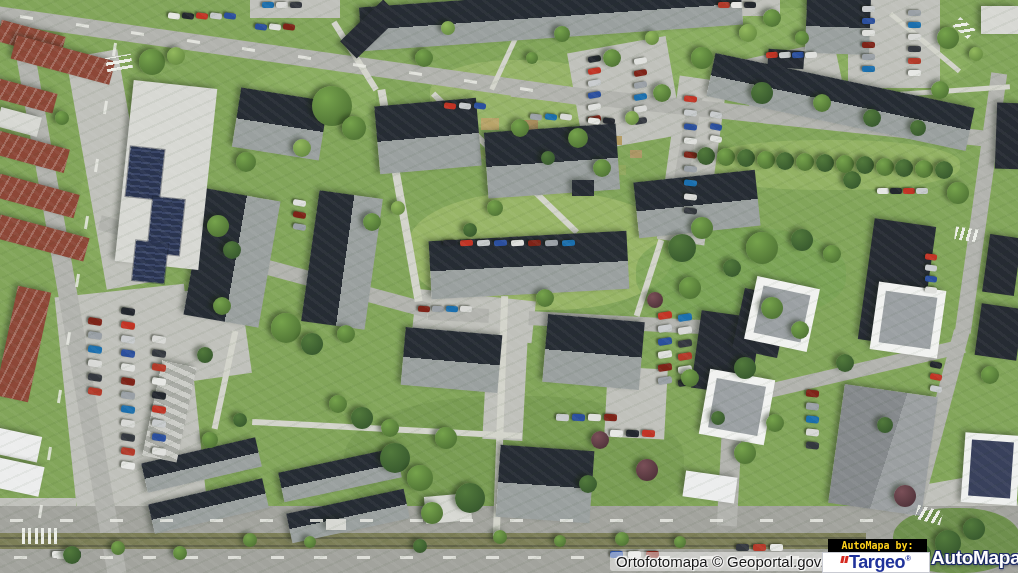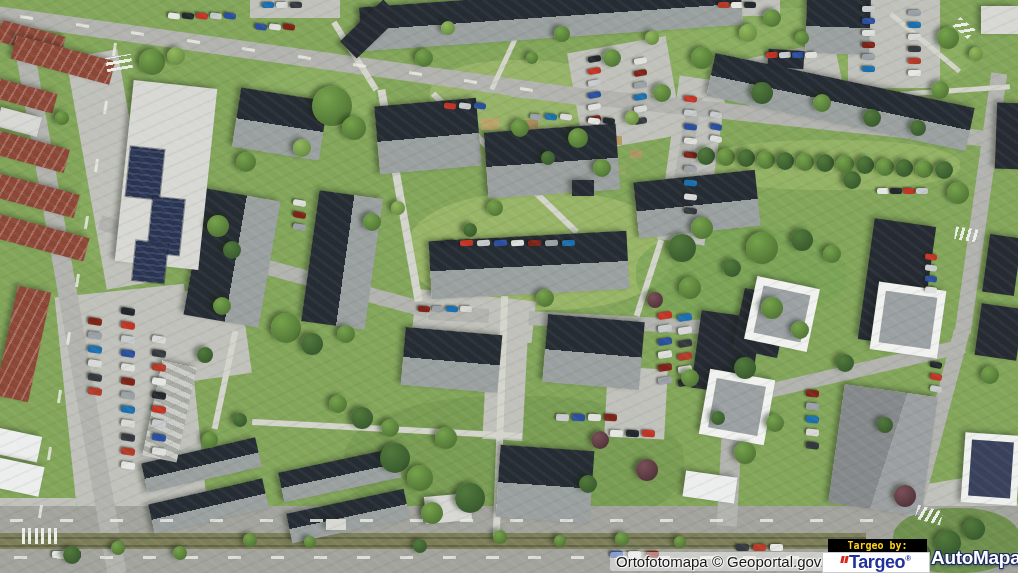--- a/index.html
+++ b/index.html
@@ -481,21 +481,21 @@
       <div class="f t t1" style="left: 835.833px; top: 155.167px; width: 18px; height: 18px;"></div>
       <div class="f t t0" style="left: 855.667px; top: 156.333px; width: 18px; height: 18px;"></div>
       <div class="f t t1" style="left: 875.5px; top: 157.5px; width: 18px; height: 18px;"></div>
       <div class="f t t0" style="left: 895.333px; top: 158.667px; width: 18px; height: 18px;"></div>
       <div class="f t t1" style="left: 915.167px; top: 159.833px; width: 18px; height: 18px;"></div>
       <div class="f t t0" style="left: 935px; top: 161px; width: 18px; height: 18px;"></div>
     </div>
 
   <div id="attribution">Ortofotomapa © Geoportal.gov.pl</div>
 
-  <div id="powered">Targeo by:</div>
+  <div id="powered">AutoMapa by:</div>
 
   <div id="targeo">
     <span class="tq-mark">
         <i></i>
         <i></i>
       </span>
     <span class="tq-text">Targeo</span>
     <sup class="tq-r">®</sup>
   </div>
 

